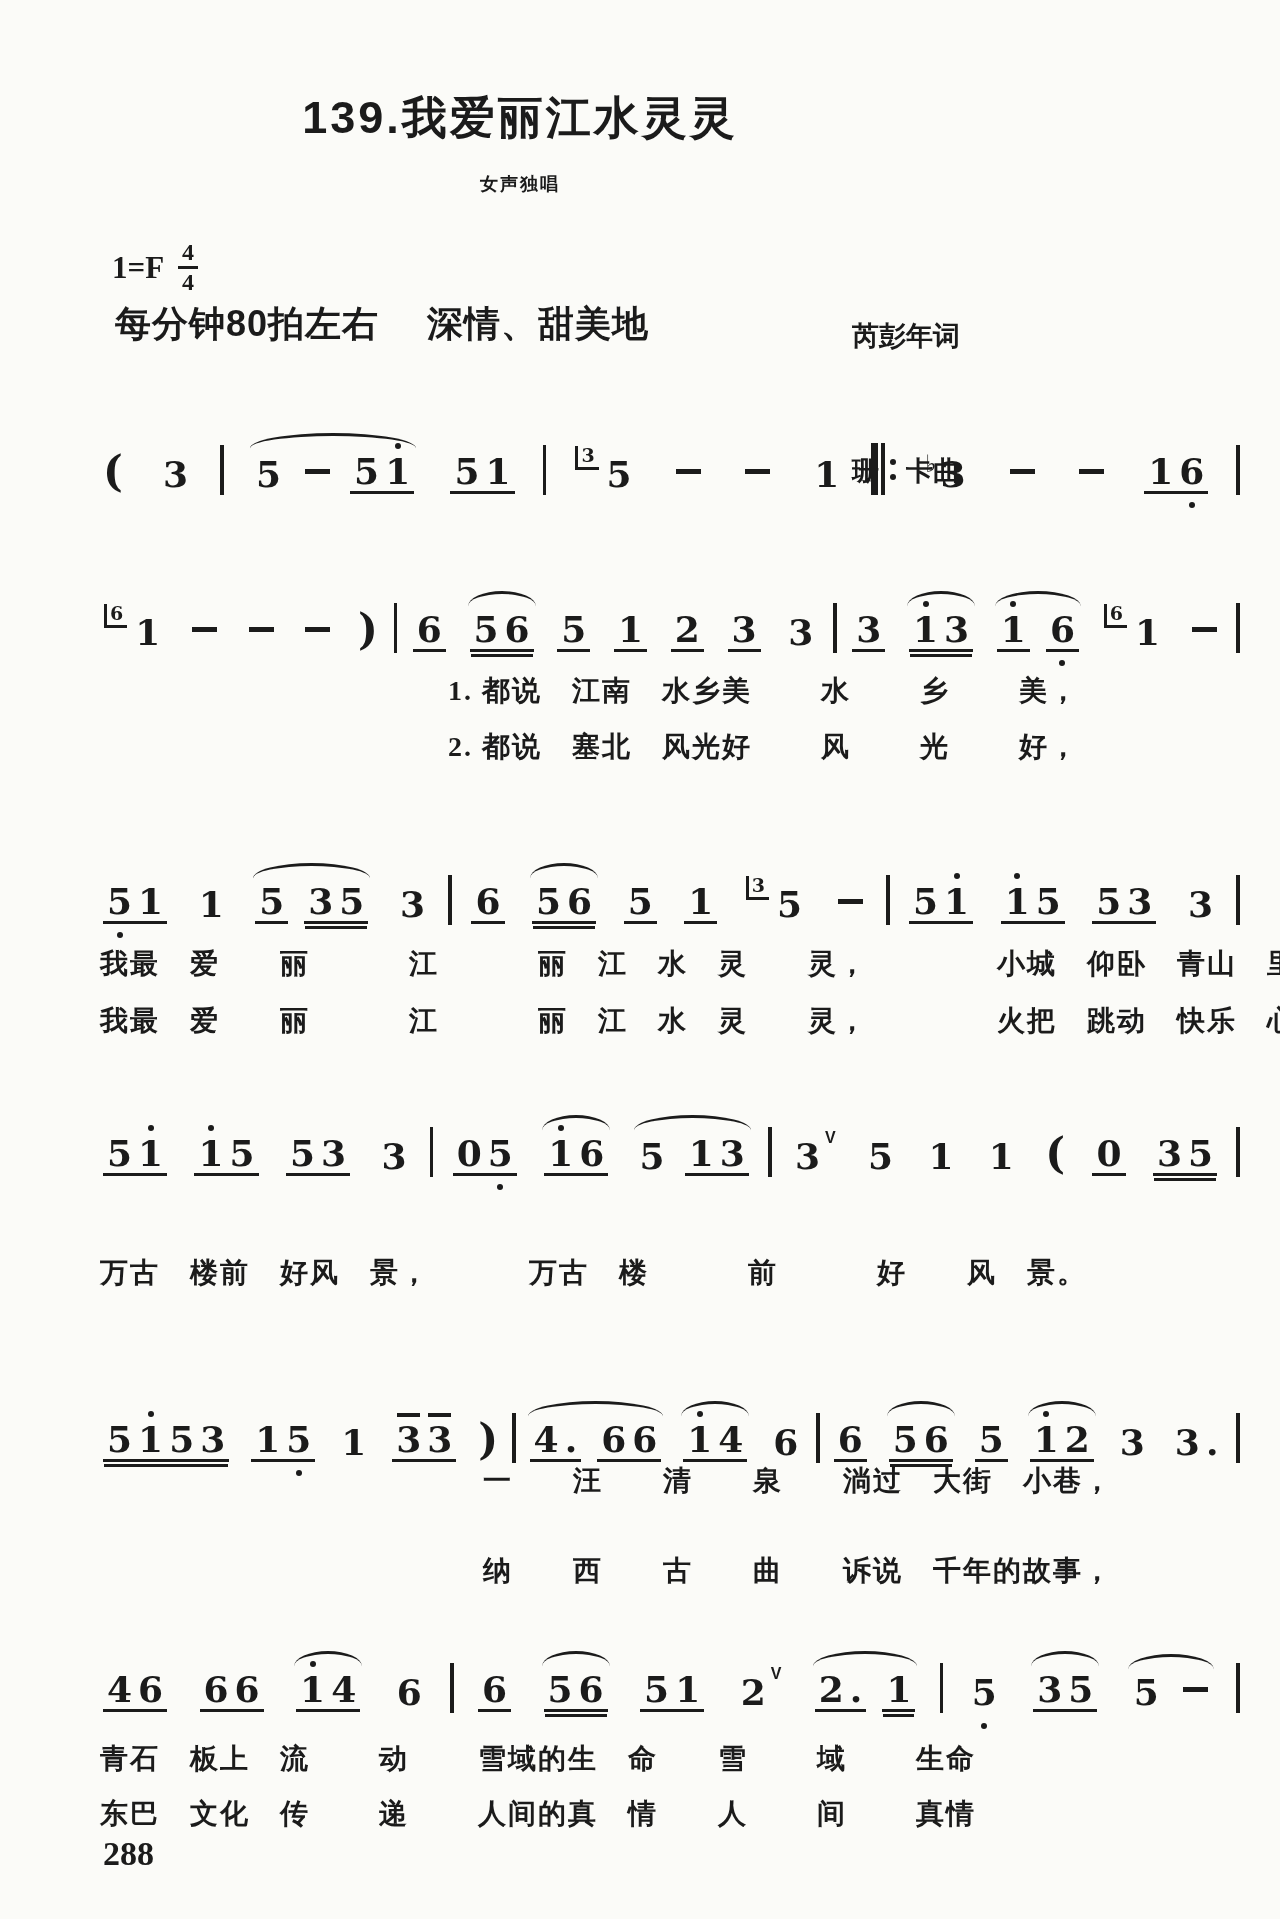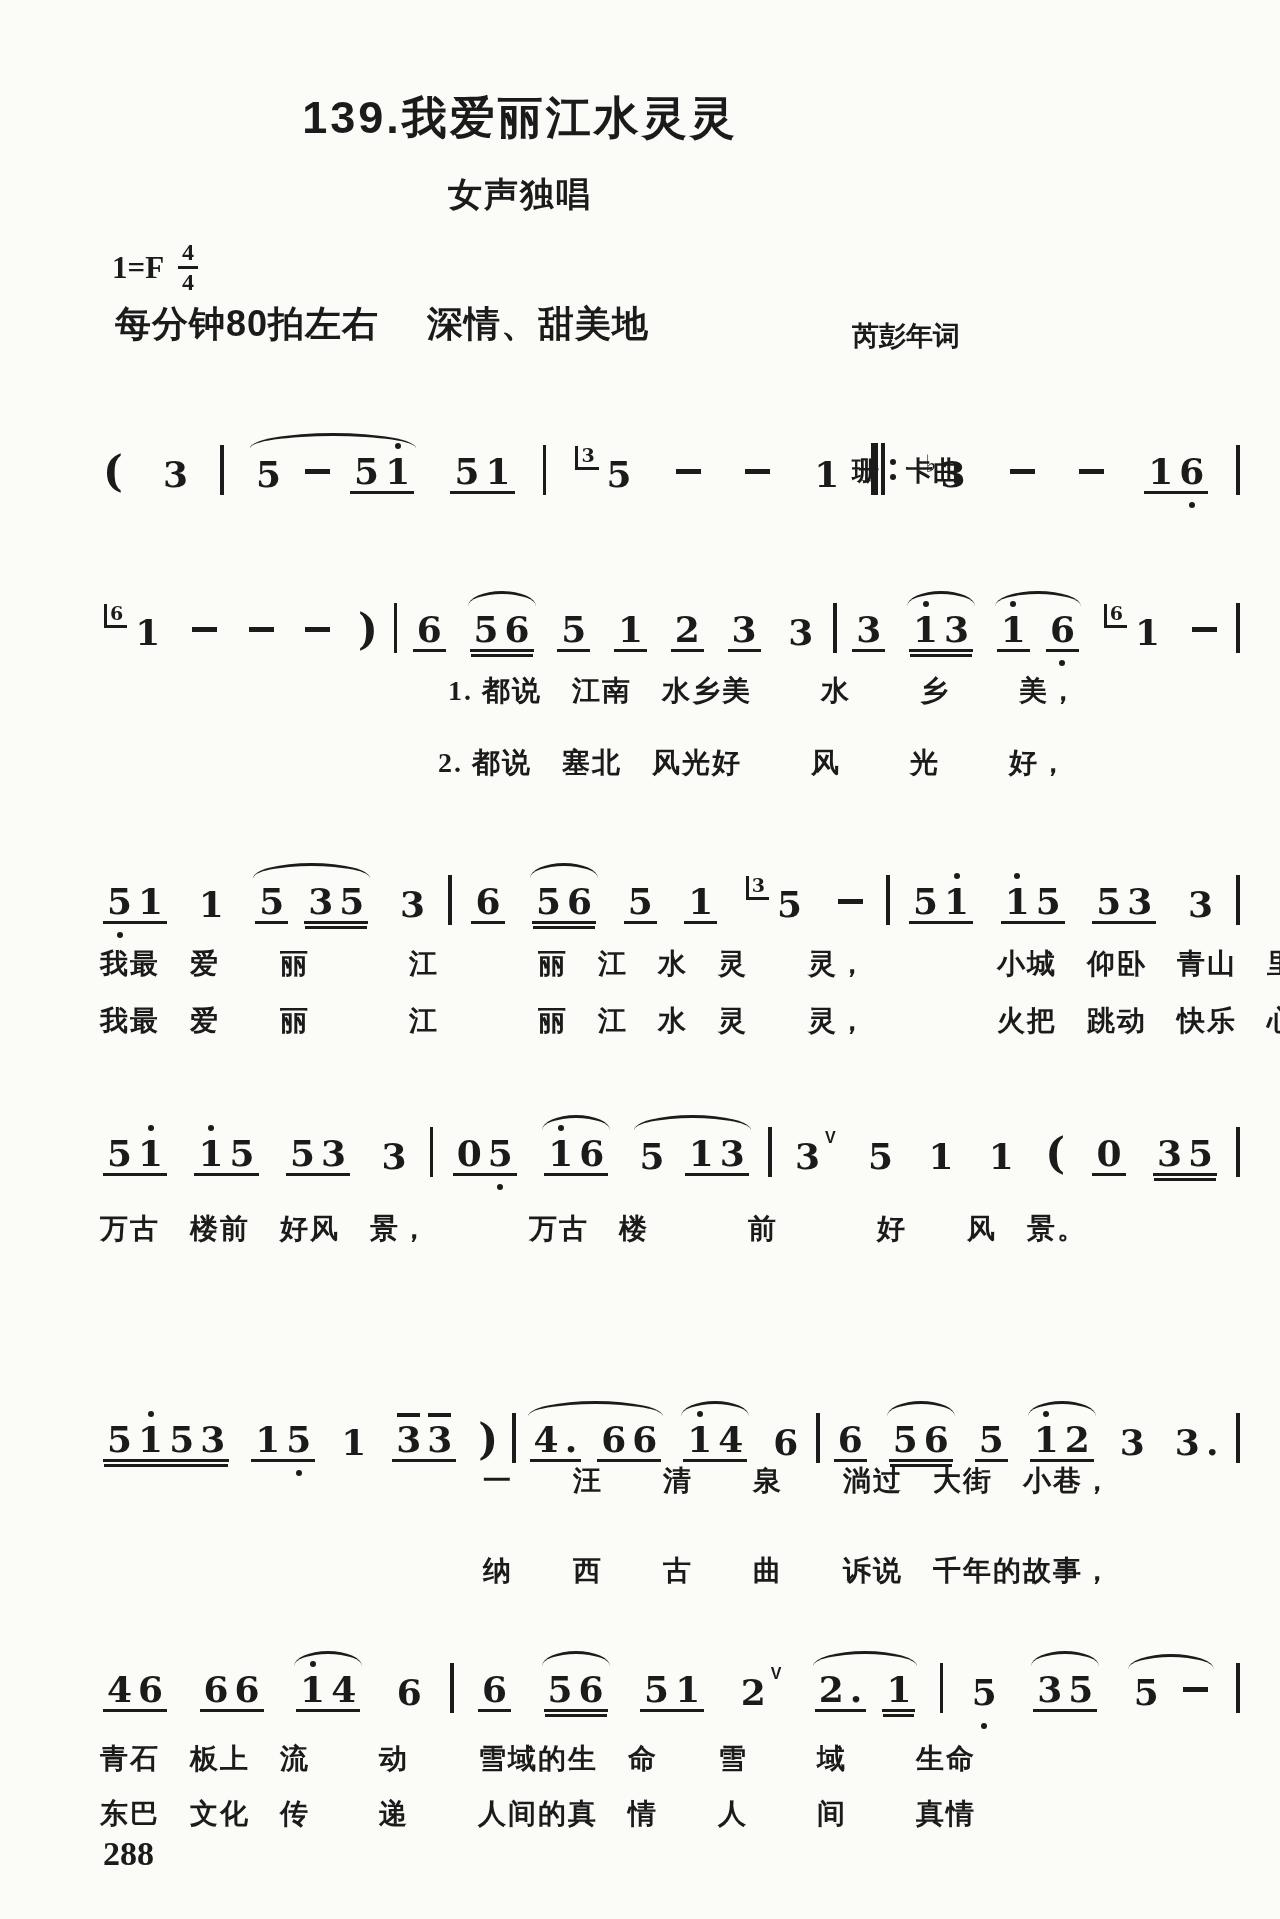--- a/index.html
+++ b/index.html
@@ -1,21 +1,21 @@
 <!DOCTYPE html>
 <html><head>
 <meta charset="utf-8">
 <style>
   html,body{margin:0;padding:0;background:#e8e8e6;}
   .page{position:relative;width:1280px;height:1919px;background:#fbfbf8;color:#1b1b1b;
         overflow:hidden;font-family:"Liberation Serif","DejaVu Serif",serif;text-decoration:underline;}
   
   .title{position:absolute;top:88px;left:0;width:1040px;text-align:center;font-size:45px;
          font-weight:bold;letter-spacing:3px;font-family:"Liberation Sans","DejaVu Sans",sans-serif;}
-  .subtitle{position:absolute;top:172px;left:0;width:1040px;text-align:center;font-size:34px;
+  .subtitle{position:absolute;top:172px;left:0;width:1040px;text-align:center;font-size:18px;
             font-weight:bold;letter-spacing:2px;font-family:"Liberation Sans",sans-serif;}
   .credits{position:absolute;top:224px;right:320px;text-align:right;font-size:27px;font-weight:bold;
            line-height:45px;white-space:pre;}
   .keyline{position:absolute;top:240px;left:112px;font-size:31px;font-weight:bold;display:flex;align-items:center;gap:14px;}
   .frac{display:inline-flex;flex-direction:column;align-items:center;font-size:24px;line-height:1.05;}
   .frac .num{border-bottom:3px solid currentColor;padding:0 4px 1px;}
   .frac .den{padding:1px 4px 0;}
   .tempo{position:absolute;top:300px;left:115px;font-size:36px;font-weight:bold;letter-spacing:1px;
          font-family:"Liberation Sans","DejaVu Sans",sans-serif;white-space:pre;}
   
@@ -43,23 +43,23 @@
   .breath{display:inline-block;font-size:16px;vertical-align:26px;margin-left:2px;
           font-family:"Liberation Sans",sans-serif;}
   .bar{width:3.5px;height:50px;background:currentColor;align-self:flex-end;margin-bottom:-1px;}
   .bar-repeat{display:inline-flex;align-items:center;gap:3px;height:52px;align-self:flex-end;margin-bottom:-1px;}
   .bar-repeat .b{display:inline-block;height:52px;background:currentColor;}
   .bar-repeat .thick{width:7px;} .bar-repeat .thin{width:3.5px;}
   .bar-repeat .dots{display:inline-flex;flex-direction:column;justify-content:center;gap:9px;margin-left:2px;}
   .bar-repeat .dots i{width:6px;height:6px;border-radius:50%;background:currentColor;}
   
   .lyric{position:absolute;font-size:28px;font-weight:bold;letter-spacing:2px;white-space:pre;}
-  .ly2a{top:672px;left:448px;} .ly2b{top:728px;left:438px;margin-top:16px;}
+  .ly2a{top:672px;left:448px;} .ly2b{top:728px;left:448px;}
   .ly3a{top:945px;left:100px;} .ly3b{top:1002px;left:100px;}
-  .ly4a{top:1210px;left:100px;} .ly4b{top:1272px;left:100px;}
+  .ly4a{top:1254px;left:100px;} .ly4b{top:1272px;left:100px;}
   .ly5a{top:1462px;left:483px;} .ly5b{top:1552px;left:483px;}
   .ly6a{top:1740px;left:100px;} .ly6b{top:1795px;left:100px;}
   .pagenum{position:absolute;top:1835px;left:103px;font-size:34px;font-weight:bold;}
 </style>
 </head>
 <body>
 
 <div class="page">
   <div class="title">139.我爱丽江水灵灵</div>
   <div class="subtitle">女声独唱</div>

